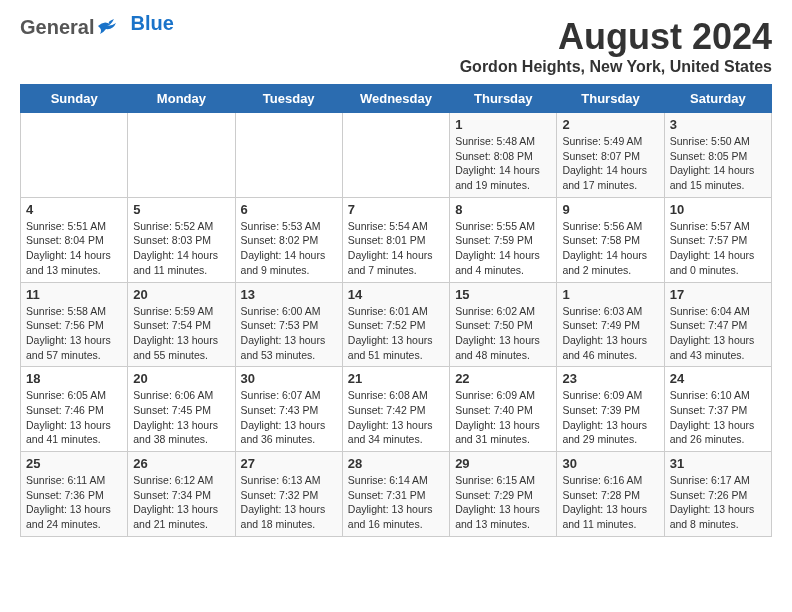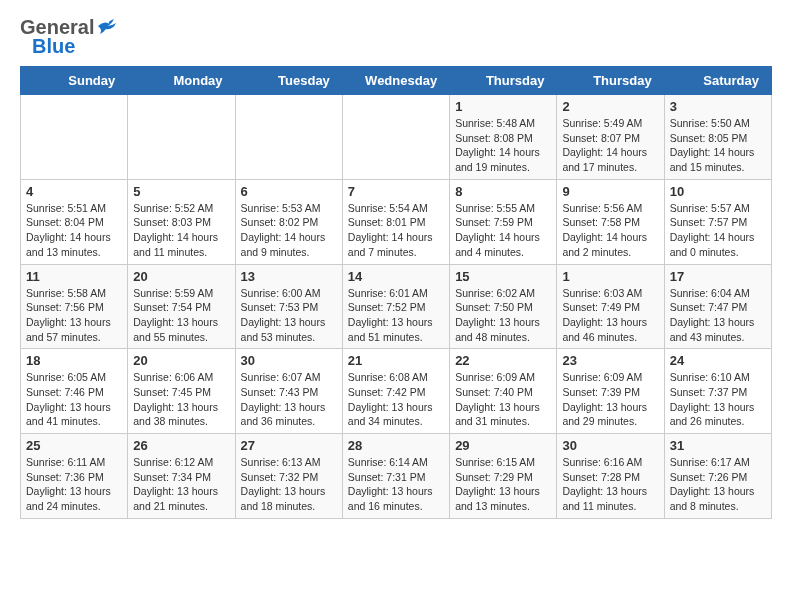--- a/index.html
+++ b/index.html
@@ -11,21 +11,20 @@
       padding: 16px 20px;
     }
     .header-area {
       display: flex;
       justify-content: space-between;
       align-items: flex-start;
       margin-bottom: 8px;
     }
     .logo {
       display: flex;
-      flex-direction: column;
       align-items: flex-start;
     }
     .title-area {
       text-align: right;
     }
     .month-title {
       font-size: 36px;
       font-weight: bold;
       color: #333;
     }
@@ -35,22 +34,22 @@
       color: #333;
     }
     .calendar {
       width: 100%;
       border-collapse: collapse;
       font-size: 11px;
     }
     .calendar thead th {
       background-color: #2b6cb0;
       color: #fff;
-      padding: 6px 12px;
-      text-align: right;
+      padding: 6px 0;
+      text-align: center;
       font-size: 13px;
       font-weight: bold;
       border: 1px solid #2b6cb0;
     }
     .calendar tbody td {
       border: 1px solid #ccc;
       vertical-align: top;
       padding: 4px 5px;
       width: calc(100% / 7);
       min-height: 80px;
@@ -85,20 +84,24 @@
 <div class="header-area">
   <div class="logo">
     <div style="display:flex; align-items:center;">
       <span style="font-size:20px; font-weight:bold; color:#555;">General</span>
       <svg width="22" height="18" viewBox="0 0 22 18" style="margin-left:2px; margin-top:-2px;">
         <path d="M2,8 Q8,2 14,6 Q10,4 18,1 Q15,7 11,8 Q16,8 20,5 Q17,12 10,11 Q8,14 4,16 Q6,12 4,10 Z" fill="#1a73c9"></path>
       </svg>
     </div>
     <span style="font-size:20px; font-weight:bold; color:#1a73c9; margin-top:-4px; margin-left:12px;">Blue</span>
   </div>
+  <div class="title-area">
+    <div class="month-title">August 2024</div>
+    <div class="location-title">Gordon Heights, New York, United States</div>
+  </div>
 </div>
 
 <table class="calendar">
   <thead>
     <tr>
     <th>Sunday</th>
         <th>Monday</th>
         <th>Tuesday</th>
         <th>Wednesday</th>
         <th>Thursday</th>

